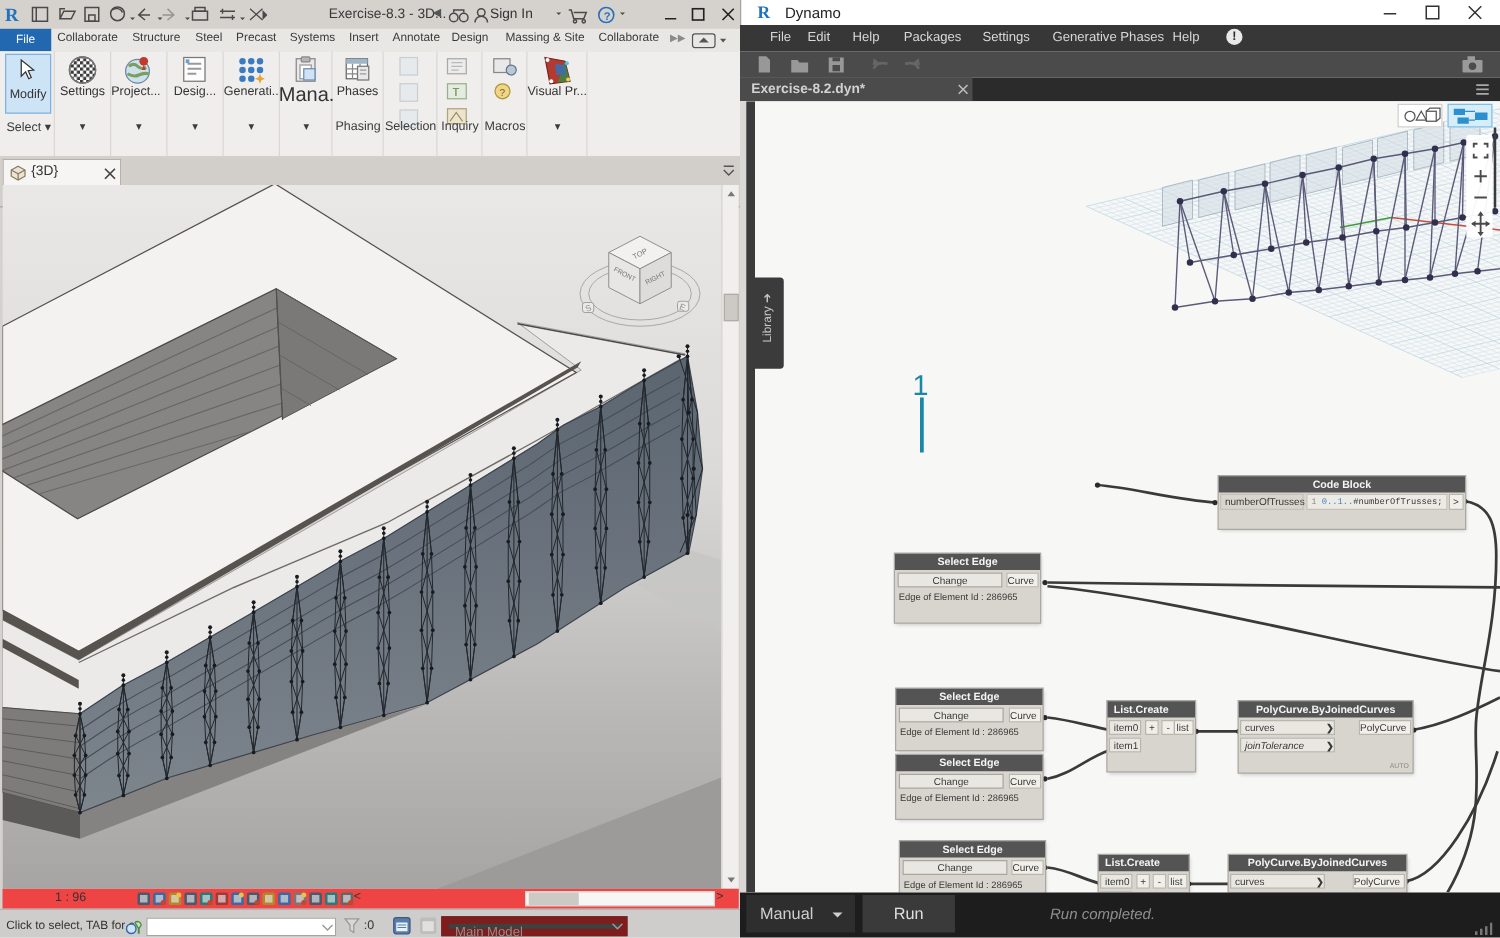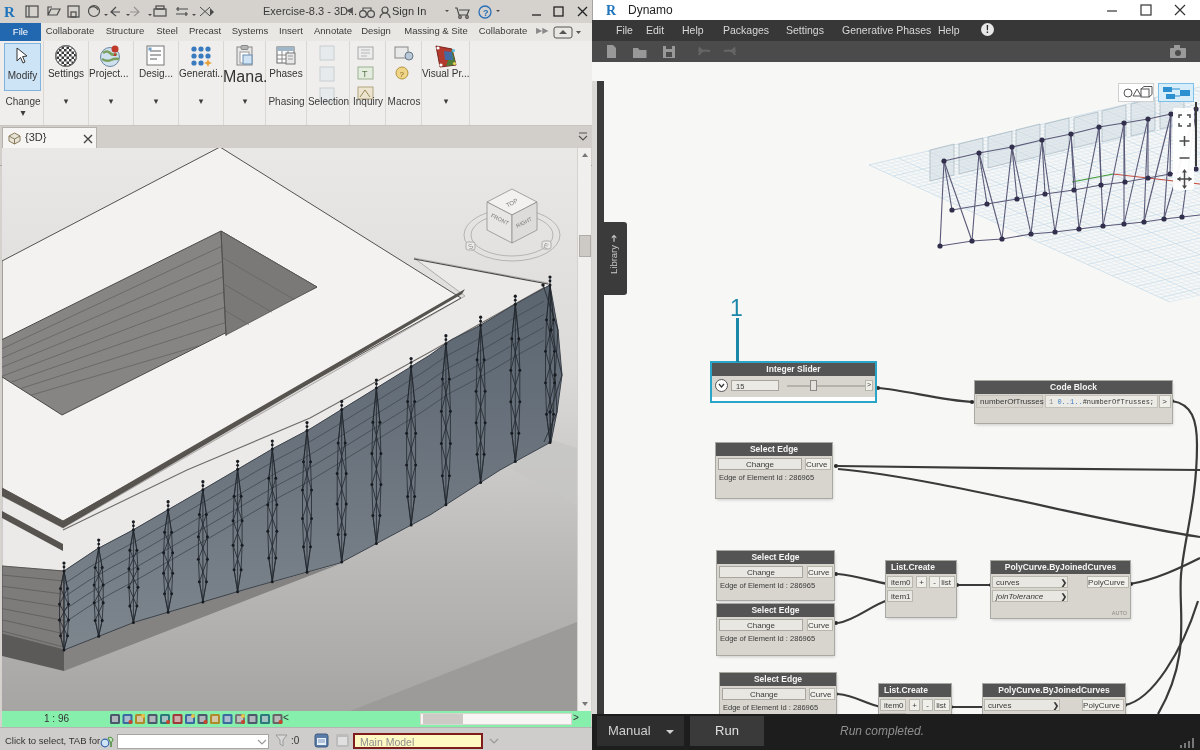--- a/index.html
+++ b/index.html
@@ -7,21 +7,21 @@
 #revit{position:absolute;left:0;top:0;width:592px;height:750px;background:#d5d2ce}
 .rv-title{position:absolute;left:0;top:0;width:592px;height:23px;background:#d5d2ce;font-size:11px;color:#333}
 .rv-tabs{position:absolute;left:0;top:23px;width:592px;height:18px;background:#e9e7e4;font-size:9.5px;color:#3a3a3a}
 .rv-tabs span{position:absolute;top:2px}
 .rv-ribbon{position:absolute;left:0;top:41px;width:592px;height:85px;background:#efeeec;border-bottom:1px solid #c9c6c2}
 .rv-panel{position:absolute;top:0;height:84px;border-right:1px solid #dbd8d4}
 .rv-viewtabs{position:absolute;left:0;top:126px;width:592px;height:40px;background:#d2cfcb;border-bottom:1px solid #a8a5a1}
 .rv-vtab{position:absolute;left:2px;top:1px;width:95px;height:21px;background:#f6f5f4;border:1px solid #b5b2ae;border-bottom:none;font-size:11px;color:#333}
 .rv-scene{position:absolute;left:2px;top:148px}
 .rv-vscroll{position:absolute;left:577px;top:148px;width:14px;height:563px;background:#f0efee;border-left:1px solid #d5d2ce}
-.rv-viewbar{position:absolute;left:2px;top:711px;width:589px;height:16px;background:#86efac;font-size:10px;color:#333}
+.rv-viewbar{position:absolute;left:2px;top:711px;width:589px;height:16px;background:#ef4444;font-size:10px;color:#333}
 .rv-status{position:absolute;left:0;top:727px;width:592px;height:23px;background:#cecdcb;border-top:1px solid #b5b4b2;font-size:10px;color:#333}
 
 #dyn{position:absolute;left:592px;top:0;width:608px;height:750px;background:#f7f7f6}
 .dy-title{position:absolute;left:0;top:0;width:608px;height:20px;background:#fff;border-left:1px solid #a6a3a0;font-size:12px;color:#222}
 .dy-menu{position:absolute;left:0;top:20px;width:608px;height:21px;background:#373737;color:#d8d8d8;font-size:10.5px}
 .dy-menu span{position:absolute;top:4px}
 .dy-tools{position:absolute;left:0;top:41px;width:608px;height:21px;background:#4b4b4b}
 .dy-tabs{position:absolute;left:0;top:62px;width:608px;height:19px;background:#2b2b2b}
 .dy-tab{position:absolute;left:0;top:0;width:186px;height:19px;background:#4b4b4b;color:#d2d2d2;font-size:11px;font-weight:bold}
 .dy-canvas{position:absolute;left:0;top:81px;width:608px;height:633px;background:#f7f7f6;overflow:hidden}
@@ -116,21 +116,21 @@
       <div class="rv-panel" style="left:266px;width:41px"></div>
       <div class="rv-panel" style="left:307px;width:43px"></div>
       <div class="rv-panel" style="left:350px;width:36px"></div>
       <div class="rv-panel" style="left:386px;width:36px"></div>
       <div class="rv-panel" style="left:422px;width:48px"></div>
       <div class="abs" style="left:4px;top:2px;width:37px;height:48px;background:#cde3f6;border:1px solid #7fb2df"></div>
       <svg class="abs" style="left:14px;top:6px" width="16" height="18">
         <path d="M3,1 L3,14 L6.5,10.5 L9,16 L11,15 L8.6,9.6 L13,9 Z" fill="#fff" stroke="#333" stroke-width="1"></path>
       </svg>
       <div class="abs" style="left:4px;top:29px;width:37px;text-align:center;font-size:10px;color:#333">Modify</div>
-      <div class="abs" style="left:2px;top:55px;width:42px;text-align:center;font-size:10px;color:#3c3c3c">Change ▾</div>
+      <div class="abs" style="left:2px;top:55px;width:42px;text-align:center;font-size:10px;color:#3c3c3c">Select ▾</div>
       <svg class="abs" style="left:54px;top:3px" width="24" height="24">
         <defs>
           <pattern id="chk" width="5" height="5" patternUnits="userSpaceOnUse">
             <rect width="5" height="5" fill="#fdfdfd"></rect>
             <rect width="2.5" height="2.5" fill="#3a3a3a"></rect>
             <rect x="2.5" y="2.5" width="2.5" height="2.5" fill="#3a3a3a"></rect>
           </pattern>
         </defs>
         <circle cx="12" cy="12" r="10.5" fill="url(#chk)" stroke="#555" stroke-width="1"></circle>
         <circle cx="12" cy="12" r="10.5" fill="none" stroke="#777" stroke-width="1"></circle>
@@ -775,21 +775,21 @@
         <path d="M1,1 h11 l-4,5 v6 l-3,-2 v-4 z" fill="#d8d8d8" stroke="#9a9a9a"></path>
       </svg>
       <span class="abs" style="left:291px;top:7px;font-size:10px">:0</span>
       <svg class="abs" style="left:314px;top:5px" width="36" height="16">
         <rect x="1" y="1" width="13" height="13" rx="2" fill="#5a7ca8" stroke="#3c5a80"></rect>
         <rect x="3" y="5" width="9" height="7" fill="#e8f0f8"></rect>
         <path d="M4,7 h7 M4,9 h7" stroke="#5a7ca8" stroke-width="0.8"></path>
         <rect x="22" y="1" width="13" height="13" rx="2" fill="#b8b8b8" opacity="0.8"></rect>
         <rect x="24" y="4" width="9" height="8" fill="#e0e0e0"></rect>
       </svg>
-      <div class="abs" style="left:353px;top:5px;width:130px;height:16px;background:#fef9c3;border:2px solid #7f1d1d;color:#8f8f8f;font-size:10.5px;padding:1px 0 0 5px">Main Model</div>
+      <div class="abs" style="left:353px;top:5px;width:149px;height:16px;background:#404040;border:6px solid #7f1d1d;color:#8f8f8f;font-size:10.5px;padding:1px 0 0 5px">Main Model</div>
       <svg class="abs" style="left:489px;top:10px" width="10" height="8">
         <path d="M1,1 l4,4 4,-4" stroke="#999" fill="none" stroke-width="1.2"></path>
       </svg>
     </div>
   </div>
 <div id="dyn">
     <div class="dy-title">
       <span class="abs" style="left:13px;top:3px;width:14px;height:14px;background:#fff;font-weight:bold;color:#1f74bd;font-family:Liberation Serif;font-size:14px">R</span>
       <span class="abs" style="left:35px;top:3px">Dynamo</span>
       <svg class="abs" style="left:512px;top:4px" width="90" height="13">
@@ -825,20 +825,31 @@
         <g fill="#666">
           <path d="M105,7 l6,0 -3,5 z" transform="rotate(40 108 9)"></path>
           <path d="M139,7 l6,0 -3,5 z" transform="rotate(-40 142 9)"></path>
         </g>
         <g fill="#9a9a9a">
           <rect x="578" y="7" width="16" height="10" rx="1"></rect>
           <circle cx="586" cy="12" r="3" fill="#4b4b4b"></circle>
           <rect x="582" y="4" width="6" height="3"></rect>
         </g>
       </svg></div>
+    <div class="dy-tabs">
+      <div class="dy-tab">
+        <span class="abs" style="left:9px;top:3px">Exercise-8.2.dyn*</span>
+        <svg class="abs" style="left:174px;top:5px" width="9" height="9">
+          <path d="M1,1 l7,7 M1,8 l7,-7" stroke="#bbb" stroke-width="1.3"></path>
+        </svg>
+      </div>
+      <svg class="abs" style="left:588px;top:5px" width="12" height="10">
+        <path d="M1,1 h10 M1,4.5 h10 M1,8 h10" stroke="#aaa" stroke-width="1.4"></path>
+      </svg>
+    </div>
     <div class="dy-canvas">
       <div class="abs" style="left:0;top:0"><svg width="608" height="633" viewBox="592 81 608 633">
           <g>
             <line x1="869.0" y1="165.0" x2="1410.2" y2="37.4" stroke="#c2d9e7" stroke-width="0.7"></line>
             <line x1="873.9" y1="167.2" x2="1415.1" y2="39.6" stroke="#d5e5f0" stroke-width="0.55"></line>
             <line x1="878.7" y1="169.4" x2="1419.9" y2="41.8" stroke="#d5e5f0" stroke-width="0.55"></line>
             <line x1="883.6" y1="171.6" x2="1424.8" y2="44.0" stroke="#d5e5f0" stroke-width="0.55"></line>
             <line x1="888.4" y1="173.8" x2="1429.6" y2="46.2" stroke="#d5e5f0" stroke-width="0.55"></line>
             <line x1="893.3" y1="176.0" x2="1434.5" y2="48.4" stroke="#c2d9e7" stroke-width="0.7"></line>
             <line x1="898.1" y1="178.3" x2="1439.3" y2="50.7" stroke="#d5e5f0" stroke-width="0.55"></line>
@@ -1126,32 +1137,20 @@
           <path d="M6,10 v-3 h3 M14,7 h3 v3 M6,15 v3 h3 M17,15 v3 h-3"></path>
           <path d="M11.5,28 v10 M6.5,33 h10"></path>
           <path d="M6.5,50 h10"></path>
           <path d="M11.5,64 v14 M4.5,71 h14"></path>
         </g>
         <g fill="#4a4a4a">
           <path d="M11.5,61 l-2.5,3.5 h5 z M11.5,81 l-2.5,-3.5 h5 z M4,71 l3.5,-2.5 v5 z M19,71 l-3.5,-2.5 v5 z"></path>
         </g>
       </svg>
       <div class="abs" style="left:603px;top:21px;width:2px;height:64px;background:#3a3a3a"></div>
-      <div class="abs" style="left:118px;top:280px;width:167px;height:42px;border:2px solid #2aa5c8;background:#fff">
-        <div class="node" style="left:0;top:0;width:163px;height:34px;box-shadow:none">
-          <div class="nhead">Integer Slider</div>
-          <div class="abs" style="left:3px;top:16px;width:13px;height:13px;border-radius:7px;background:#fdfdfd;border:1px solid #555"><svg width="11" height="11">
-              <path d="M3,4 l2.5,3 2.5,-3" stroke="#333" fill="none" stroke-width="1.2"></path>
-            </svg></div>
-          <div class="abs" style="left:19px;top:17px;width:48px;height:11px;background:#eceae4;border:1px solid #a8a5a0;font-size:7.5px;padding:1px 0 0 4px">15</div>
-          <div class="abs" style="left:75px;top:22px;width:80px;height:1.5px;background:#b5b2ac"></div>
-          <div class="abs" style="left:98px;top:17px;width:7px;height:11px;background:#e5e2dc;border:1px solid #888"></div>
-          <div class="abs" style="right:2px;top:17px;width:8px;height:11px;background:#f1efe9;border:1px solid #b9b6ae;font-size:7px;text-align:center">&gt;</div>
-        </div>
-      </div>
       <div class="abs" style="left:138px;top:214px;font-size:23px;color:#1b87a8">1</div>
       <div class="abs" style="left:144px;top:237px;width:3px;height:44px;background:#1b87a8"></div>
       <div class="node" style="left:383px;top:300px;width:197px;height:42px">
         <div class="nhead" style="">Code Block</div>
         <div class="inport" style="top:14px;width:67px;background:#d8d5ce;border-color:#c4c1ba">numberOfTrusses</div>
         <div class="abs" style="left:70px;top:14px;width:113px;height:13px;background:#eceae4;border:1px solid #c4c1ba;font-family:'Liberation Mono',monospace;font-size:7px;padding:2px 0 0 3px;white-space:nowrap;overflow:hidden"><span style="color:#888">1</span> <span style="color:#3f7dc4">0..1..</span>#numberOfTrusses;</div>
         <div class="outport" style="top:14px;width:12px">&gt;</div>
       </div>
       <div class="node" style="left:124px;top:362px;width:116px;height:55px">
         <div class="nhead" style="">Select Edge</div>

